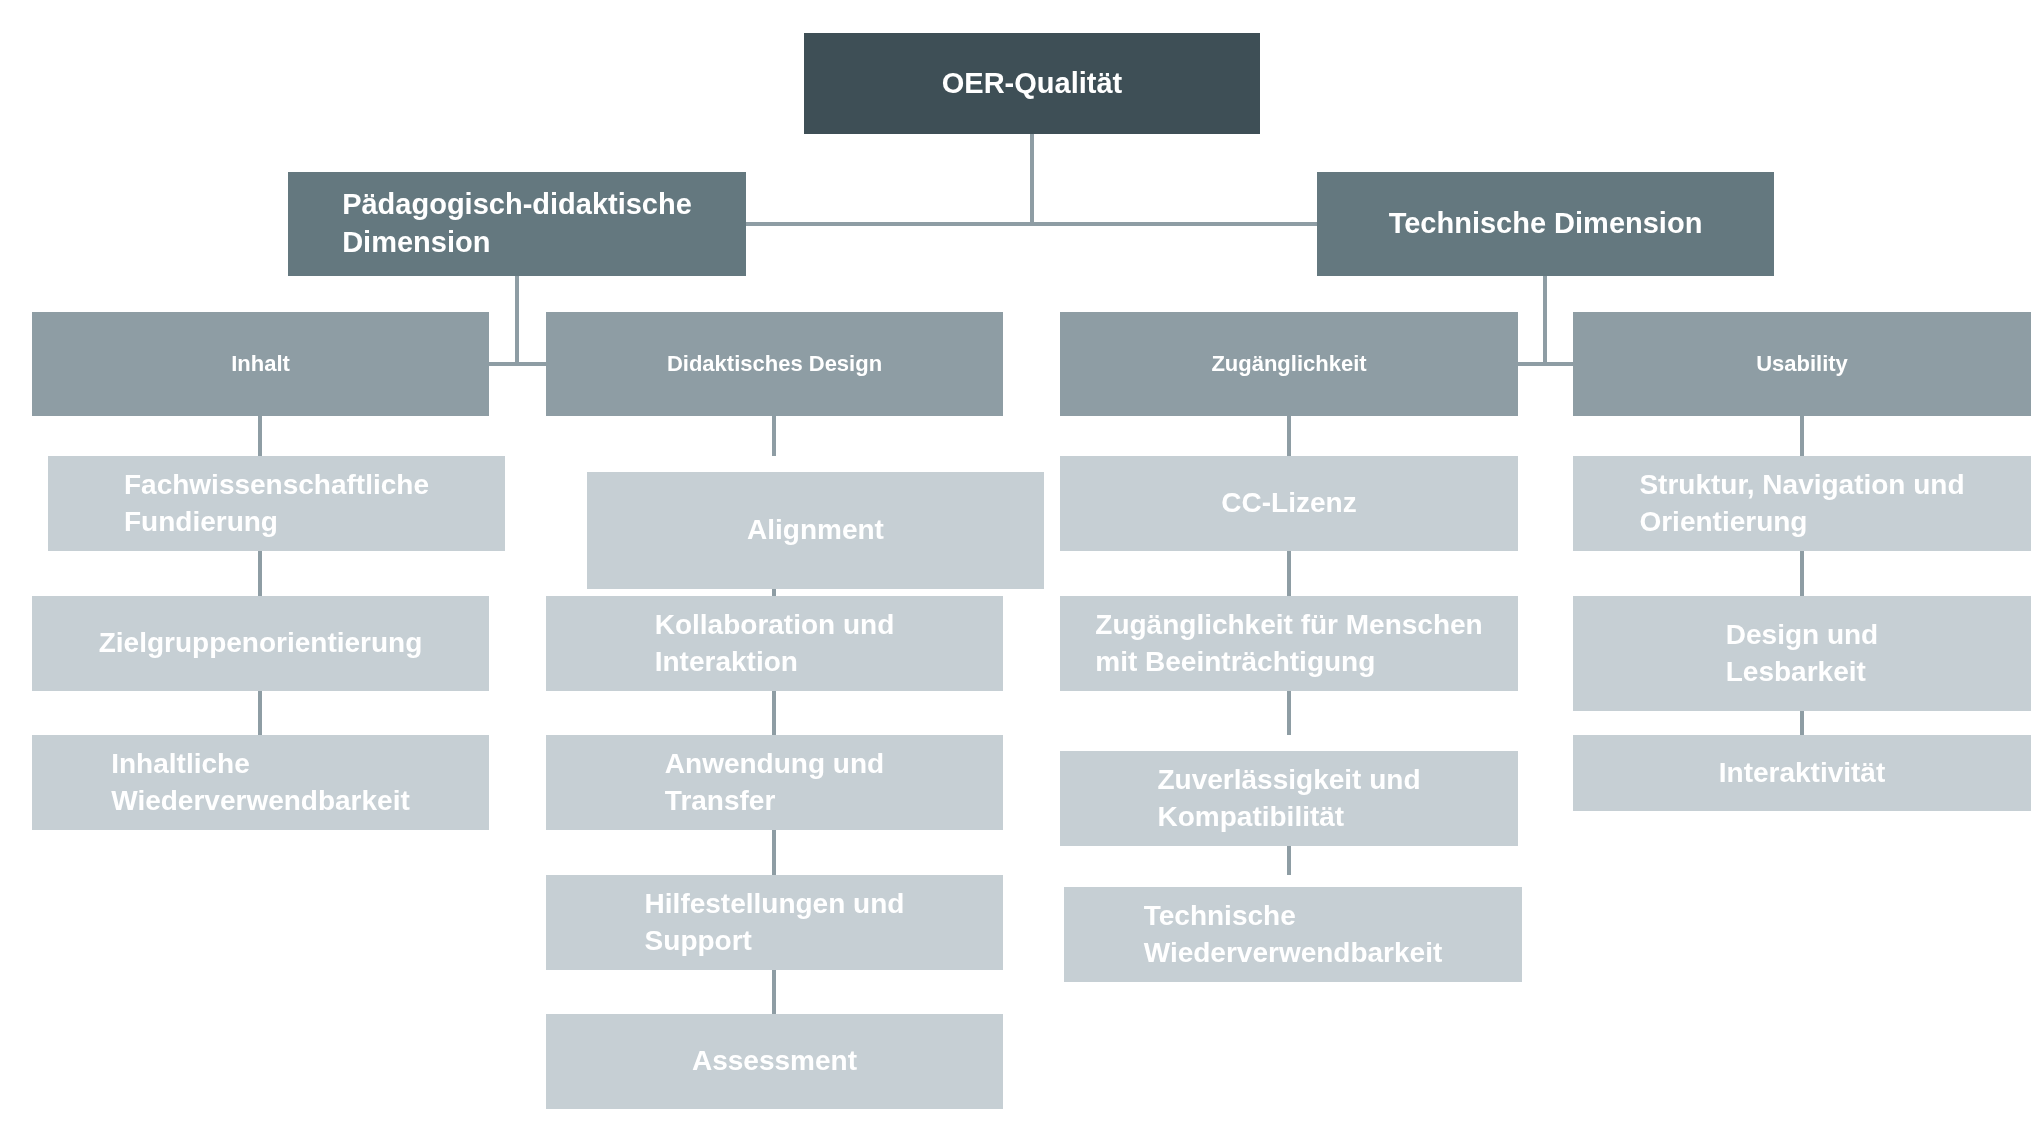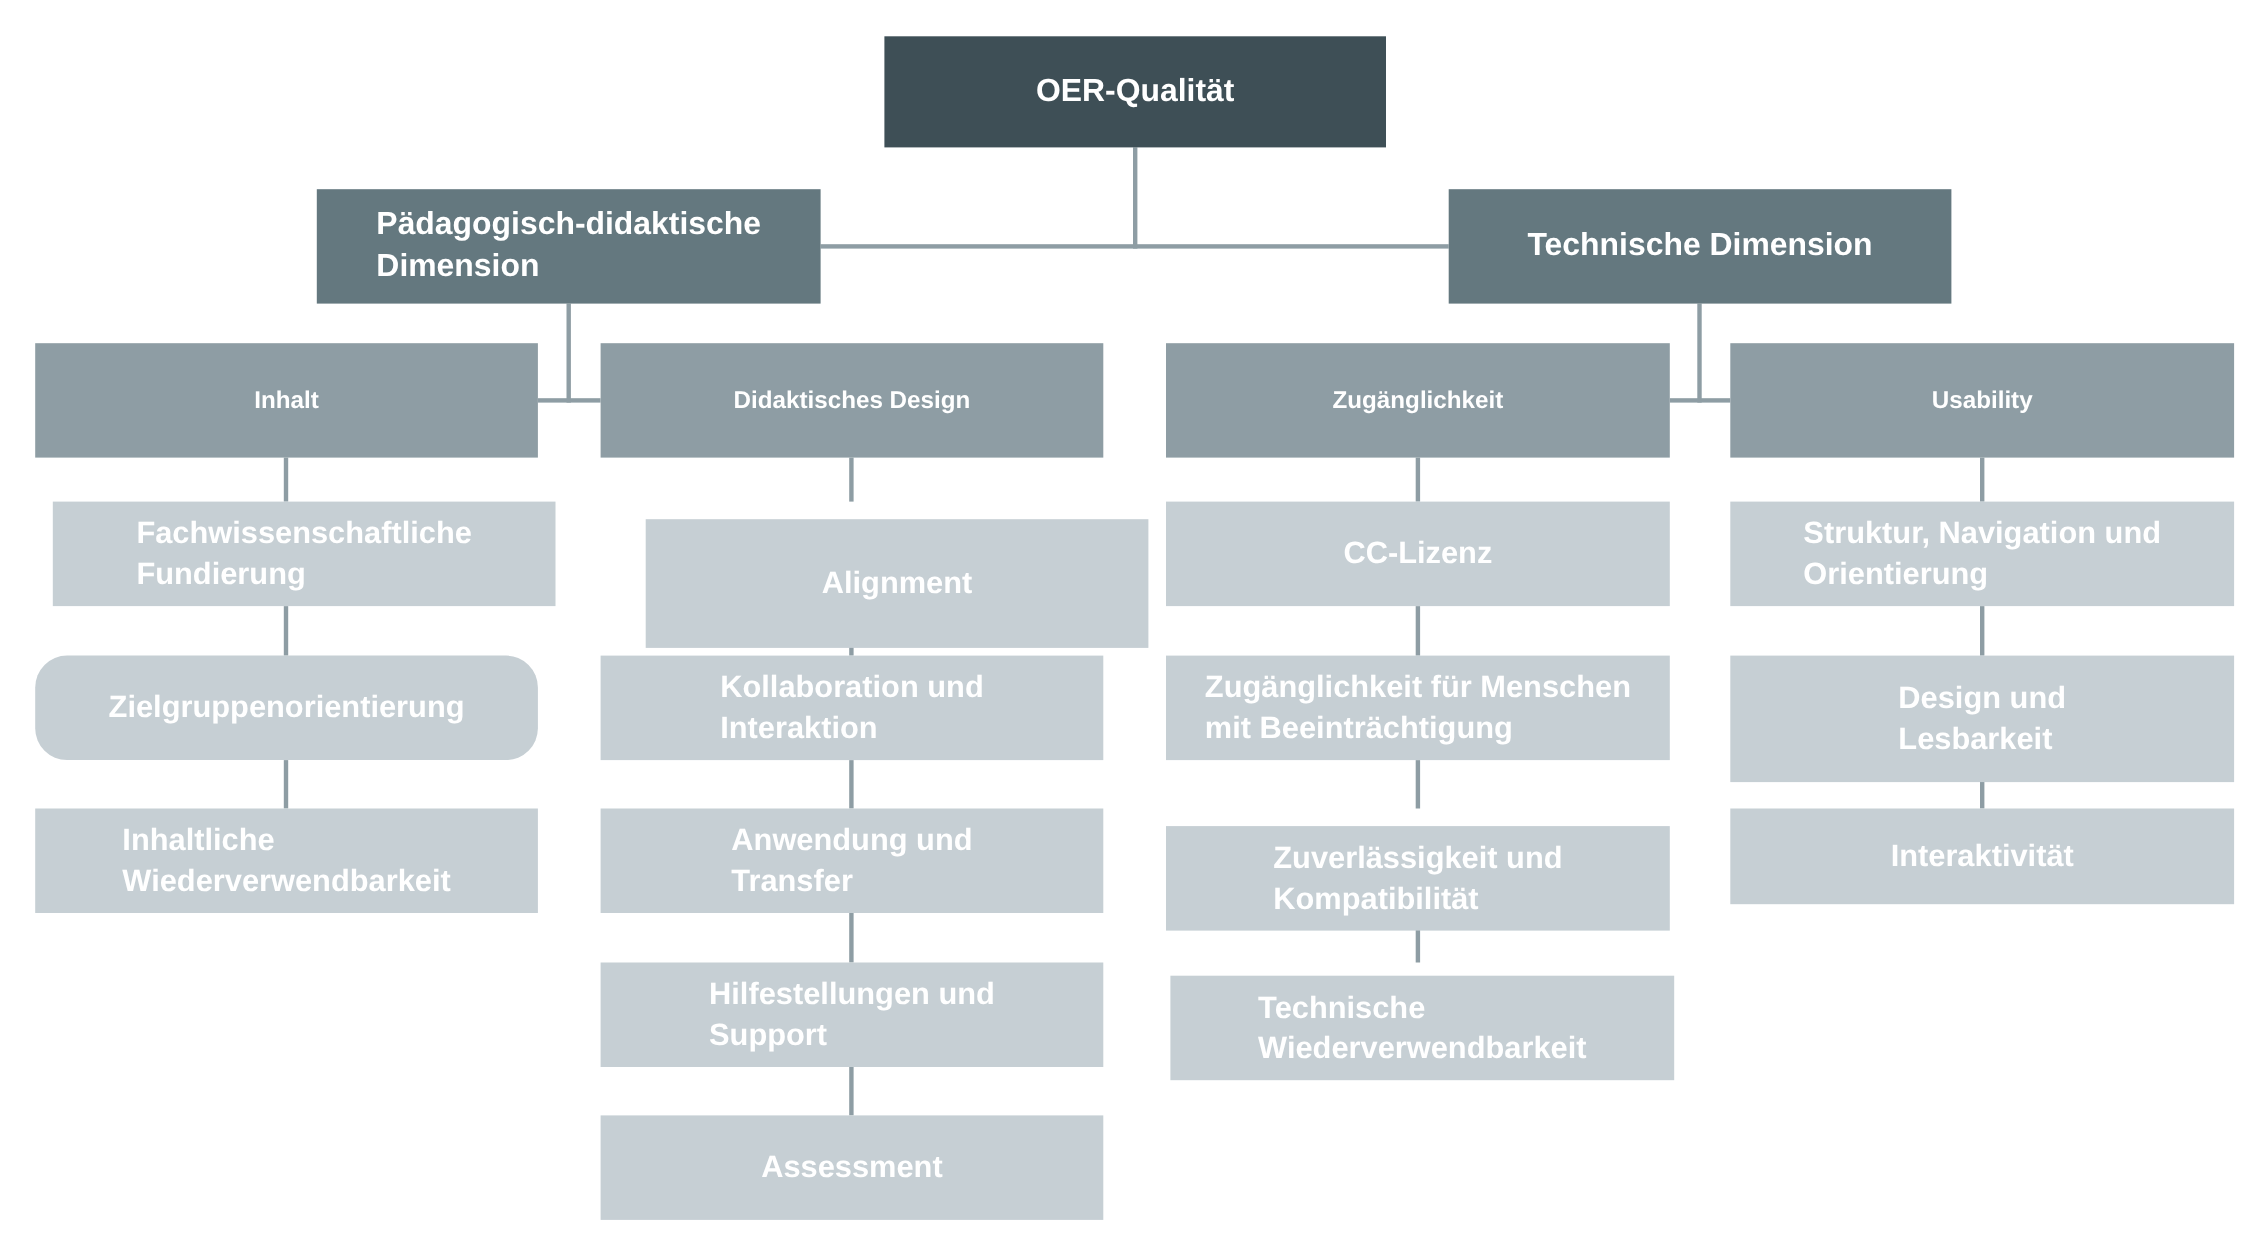--- a/index.html
+++ b/index.html
@@ -77,21 +77,21 @@
 Dimension</div>
   <div class="box dim-box" style="left:1317px; top:172px; width:457px; height:104px;">Technische Dimension</div>
 
   <div class="box cat-box" style="left:32px; top:312px; width:457px; height:104px;">Inhalt</div>
   <div class="box cat-box" style="left:546px; top:312px; width:457px; height:104px;">Didaktisches Design</div>
   <div class="box cat-box" style="left:1060px; top:312px; width:458px; height:104px;">Zugänglichkeit</div>
   <div class="box cat-box" style="left:1573px; top:312px; width:458px; height:104px;">Usability</div>
 
   <div class="box leaf-box" style="left:32px; top:456px; width:457px; height:95px;margin-left:16px;">Fachwissenschaftliche
 Fundierung</div>
-  <div class="box leaf-box" style="left:32px; top:596px; width:457px; height:95px;border-radius:29px;">Zielgruppenorientierung</div>
+  <div class="box leaf-box" style="left:32px; top:596px; width:457px; height:95px;">Zielgruppenorientierung</div>
   <div class="box leaf-box" style="left:32px; top:735px; width:457px; height:95px;">Inhaltliche
 Wiederverwendbarkeit</div>
 
   <div class="box leaf-box" style="left:546px; top:472px; width:457px; height:117px;margin-left:41px;">Alignment</div>
   <div class="box leaf-box" style="left:546px; top:596px; width:457px; height:95px;">Kollaboration und
 Interaktion</div>
   <div class="box leaf-box" style="left:546px; top:735px; width:457px; height:95px;">Anwendung und
 Transfer</div>
   <div class="box leaf-box" style="left:546px; top:875px; width:457px; height:95px;">Hilfestellungen und
 Support</div>
@@ -102,15 +102,15 @@
 mit Beeinträchtigung</div>
   <div class="box leaf-box" style="left:1060px; top:735px; width:458px; height:95px;margin-top:16px;">Zuverlässigkeit und
 Kompatibilität</div>
   <div class="box leaf-box" style="left:1064px; top:875px; width:458px; height:95px;margin-top:12px;">Technische
 Wiederverwendbarkeit</div>
 
   <div class="box leaf-box" style="left:1573px; top:456px; width:458px; height:95px;">Struktur, Navigation und
 Orientierung</div>
   <div class="box leaf-box" style="left:1573px; top:596px; width:458px; height:115px;">Design und
 Lesbarkeit</div>
-  <div class="box leaf-box" style="left:1573px; top:735px; width:458px; height:87px;">Interaktivität</div>
+  <div class="box leaf-box" style="left:1573px; top:735px; width:458px; height:76px;">Interaktivität</div>
 
 </div>
 
 </body></html>

